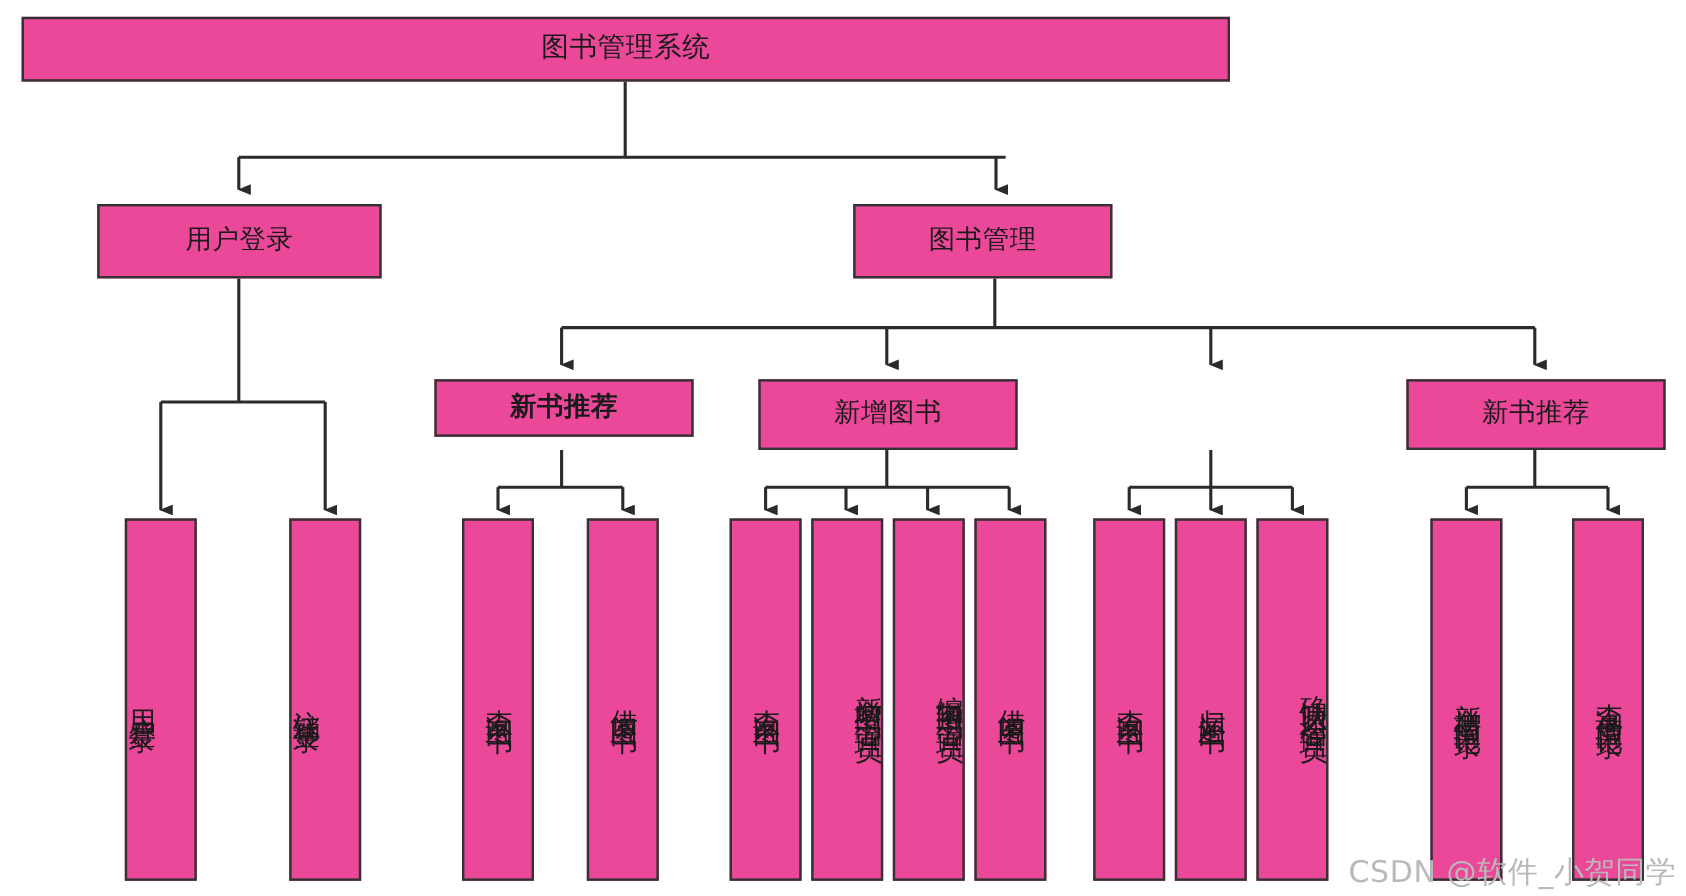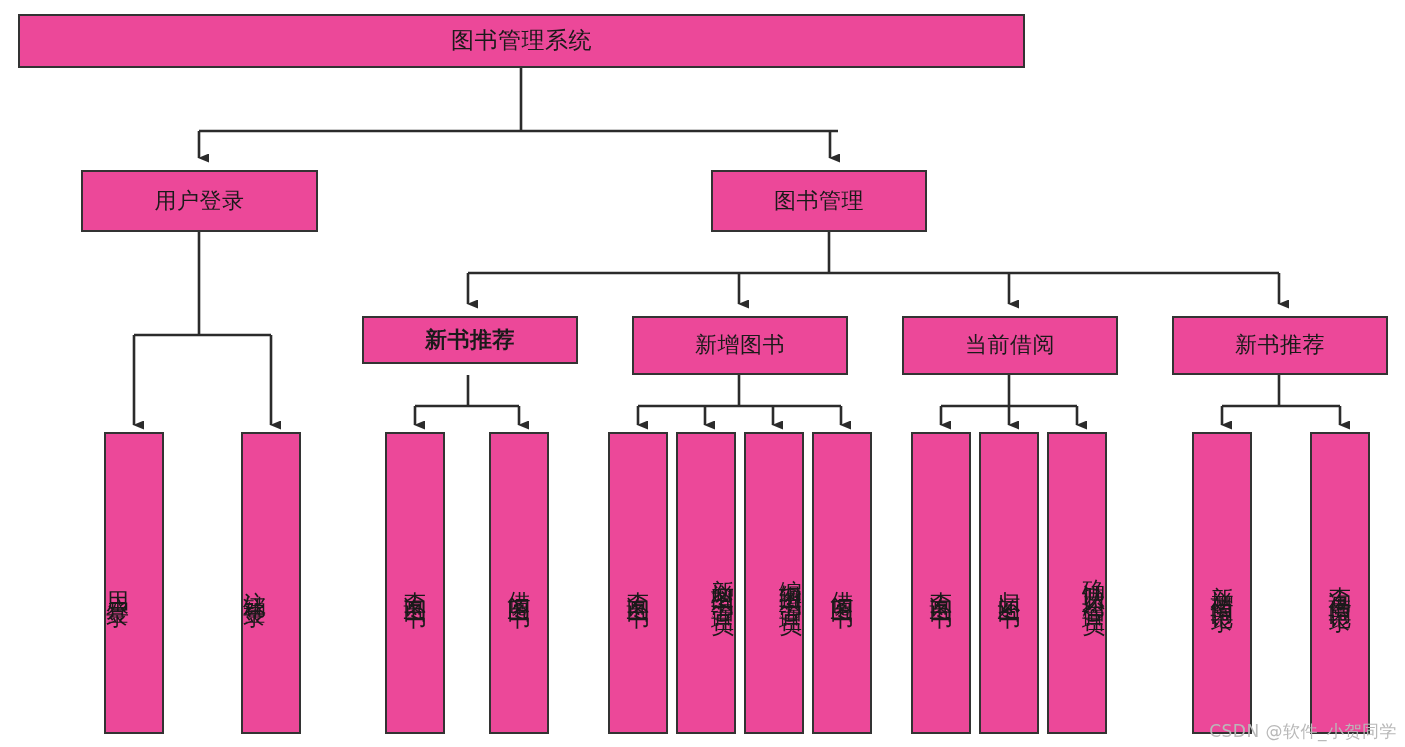--- a/index.html
+++ b/index.html
@@ -41,21 +41,21 @@
     line-height:1.0;
     letter-spacing:5px;
     white-space:nowrap;
   }
   .v-node.align-end{align-items:flex-end;}
   .v-node.align-start{align-items:flex-start;}
   .v-node.align-center{align-items:center;}
   .watermark{
     position:absolute;
     right:8px;bottom:4px;
-    font-size:17px;
+    font-size:25px;
     color:#b9b9b9;
     white-space:nowrap;
     letter-spacing:0.5px;
   }
 </style>
 </head>
 <body>
 
 <div id="canvas">
 
@@ -119,23 +119,20 @@
   <div class="node h-node" style="left:711px;top:170px;width:216px;height:62px;">
     <span class="lbl">图书管理</span>
   </div>
 
   <div class="node h-node" style="left:362px;top:316px;width:216px;height:48px;font-weight:bold;">
     <span class="lbl">新书推荐</span>
   </div>
   <div class="node h-node" style="left:632px;top:316px;width:216px;height:59px;">
     <span class="lbl">新增图书</span>
   </div>
-  <div class="node h-node" style="left:902px;top:316px;width:216px;height:59px;">
-    <span class="lbl">当前借阅</span>
-  </div>
   <div class="node h-node" style="left:1172px;top:316px;width:216px;height:59px;">
     <span class="lbl">新书推荐</span>
   </div>
 
   <div class="node v-node align-end" style="left:104px;top:432px;width:60px;height:302px;">
     <span class="lbl">用户登录</span>
   </div>
   <div class="node v-node align-end" style="left:241px;top:432px;width:60px;height:302px;">
     <span class="lbl">注销登录</span>
   </div>

